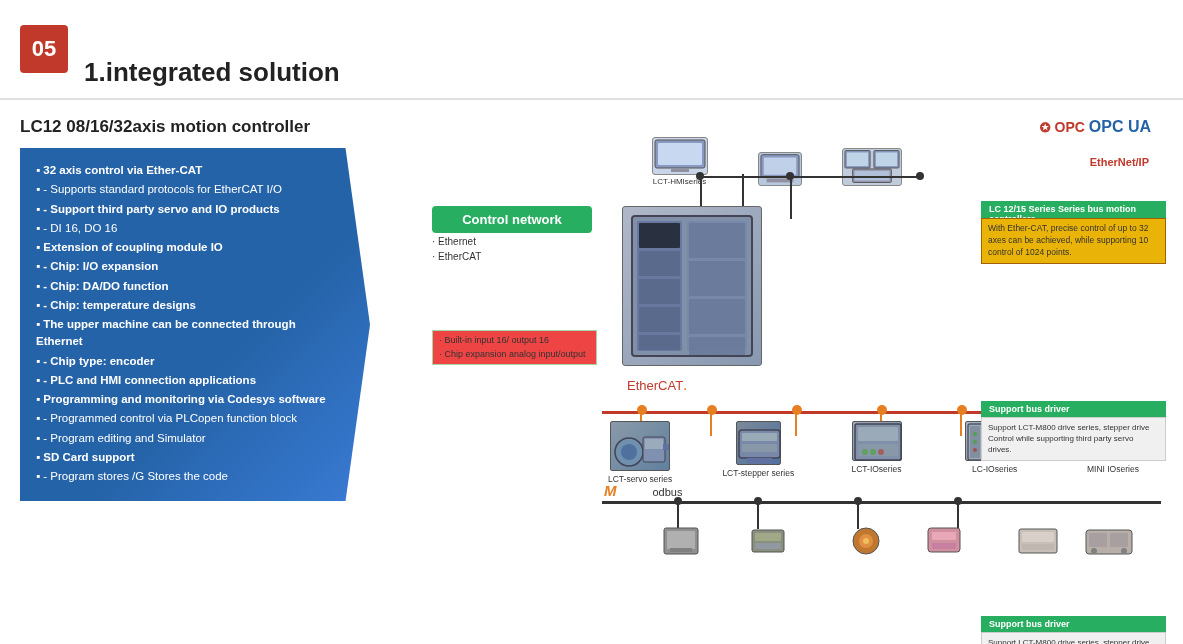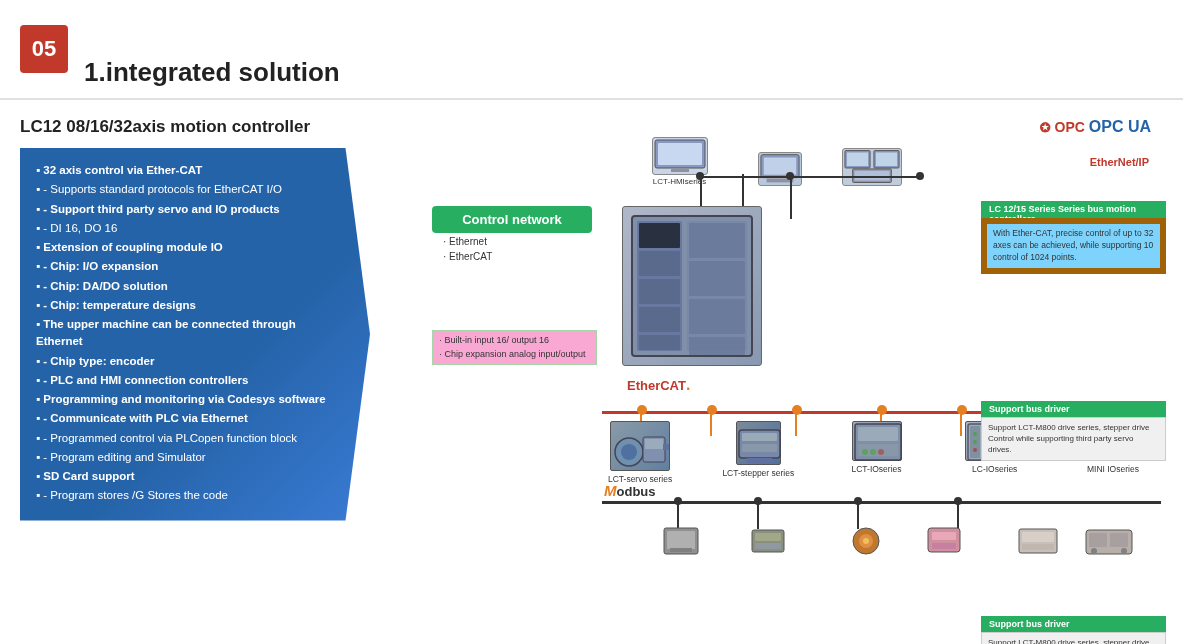--- a/index.html
+++ b/index.html
@@ -160,21 +160,21 @@
       font-size: 13px;
       font-weight: bold;
       padding: 6px 14px;
       border-radius: 4px;
       width: 160px;
       text-align: center;
     }
     .control-network-sub {
       position: absolute;
       top: 128px;
-      left: 41px;
+      left: 30px;
       font-size: 10px;
       color: #333;
       line-height: 1.5;
     }
 
     
     .builtin-io-box {
       position: absolute;
       top: 190px;
       left: 30px;
@@ -188,21 +188,21 @@
       text-align: center;
     }
     .builtin-io-sub {
       position: absolute;
       top: 224px;
       left: 30px;
       font-size: 9px;
       color: #333;
       line-height: 1.5;
       width: 165px;
-      background: #f9a8d4;
+      background: #ef4444;
       padding: 3px 6px;
       border: 1px solid #a5d6a7;
     }
 
     
     .controller-area {
       position: absolute;
       top: 100px;
       left: 220px;
       width: 140px;
@@ -224,22 +224,22 @@
       color: #fff;
       font-size: 9px;
       font-weight: bold;
       padding: 3px 8px;
       width: 185px;
     }
     .info-box-top-content {
       position: absolute;
       top: 112px;
       right: 5px;
-      background: #7dd3fc;
-      border: 6px solid #a16207;
+      background: #eab308;
+      border: 1px solid #a16207;
       font-size: 8.5px;
       color: #333;
       padding: 4px 6px;
       width: 185px;
       line-height: 1.4;
     }
 
     
     .bus-line {
       position: absolute;
@@ -393,27 +393,26 @@
   <div class="left-panel">
     <div class="left-title">LC12  08/16/32axis motion controller</div>
     <div class="left-arrow-box">
       <ul>
         <li class="bold">▪ 32 axis control via Ether-CAT</li>
         <li>▪ - Supports standard protocols for EtherCAT I/O</li>
         <li class="bold">▪ - Support third party servo and IO products</li>
         <li>▪ - DI 16, DO 16</li>
         <li class="bold">▪ Extension of coupling module IO</li>
         <li class="bold">▪ - Chip: I/O expansion</li>
-        <li class="bold">▪ - Chip: DA/DO solution</li>
+        <li class="bold">▪ - Chip: DA/DO function</li>
         <li class="bold">▪ - Chip: temperature designs</li>
         <li class="bold">▪ The upper machine can be connected through Ethernet</li>
         <li class="bold">▪ - Chip type: encoder</li>
-        <li class="bold">▪ - PLC and HMI connection controllers</li>
+        <li class="bold">▪ - PLC and HMI connection applications</li>
         <li class="bold">▪ Programming and monitoring via Codesys software</li>
-        <li class="bold">▪ - Communicate with PLC via Ethernet</li>
         <li>▪ - Programmed control via PLCopen function block</li>
         <li>▪ - Program editing and Simulator</li>
         <li class="bold">▪ SD Card support</li>
         <li>▪ - Program stores /G Stores the code</li>
       </ul>
     </div>
   </div>
 
   <div class="right-panel">
     <div class="diagram">
@@ -497,21 +496,21 @@
           <rect x="12" y="96" width="41" height="25" rx="1" fill="#506080" opacity="0.6"></rect>
           <rect x="12" y="124" width="41" height="15" rx="1" fill="#506080" opacity="0.6"></rect>
 
           <rect x="62" y="12" width="56" height="35" rx="1" fill="#687898" opacity="0.8"></rect>
           <rect x="62" y="50" width="56" height="35" rx="1" fill="#687898" opacity="0.8"></rect>
           <rect x="62" y="88" width="56" height="35" rx="1" fill="#687898" opacity="0.8"></rect>
           <rect x="62" y="126" width="56" height="18" rx="1" fill="#687898" opacity="0.8"></rect>
         </svg>
       </div>
 
-      <div style="position:absolute;top:270px;left:225px;font-size:13px;font-weight:bold;color:#c0392b;text-align:center;">EtherCAT<span style="color:#e67e22;font-size:16px;">.</span></div>
+      <div style="position:absolute;top:270px;left:225px;font-size:13px;font-weight:normal;color:#c0392b;text-align:center;">EtherCAT<span style="color:#e67e22;font-size:16px;">.</span></div>
 
       <div class="info-box-top">LC 12/15 Series Series bus motion controllers</div>
       <div class="info-box-top-content">With Ether-CAT, precise control of up to 32 axes can be achieved, while supporting 10 control of 1024 points.</div>
 
       <div class="builtin-io-sub">
         <div>· Built-in input 16/ output 16</div>
         <div>· Chip expansion analog input/output</div>
       </div>
 
       <div class="bus-line"></div>
@@ -597,21 +596,21 @@
             </svg>
           </div>
           <span>MINI IOseries</span>
         </div>
       </div>
 
       <div class="support-box-top">Support bus driver</div>
       <div class="support-box-top-content">Support LCT-M800 drive series, stepper drive Control while supporting third party servo drives.</div>
 
       <div class="modbus-label">
-        <span class="modbus-m" style="font-style:italic;font-weight:bold;color:#e67e22;font-size:15px;">M</span><span style="font-weight:bold;font-size:13px;">odbus</span>
+        <span class="modbus-m" style="font-style:italic;font-weight:bold;color:#e67e22;font-size:15px;">M</span><span style="font-weight:normal;font-size:11px;padding-left:36px;">odbus</span>
       </div>
 
       <div class="modbus-line"></div>
 
       <div class="dot" style="top:391px;left:272px;"></div>
       <div class="dot" style="top:391px;left:352px;"></div>
       <div class="dot" style="top:391px;left:452px;"></div>
       <div class="dot" style="top:391px;left:552px;"></div>
 
       <div style="position:absolute;top:395px;left:275px;width:2px;height:28px;background:#333;"></div>

